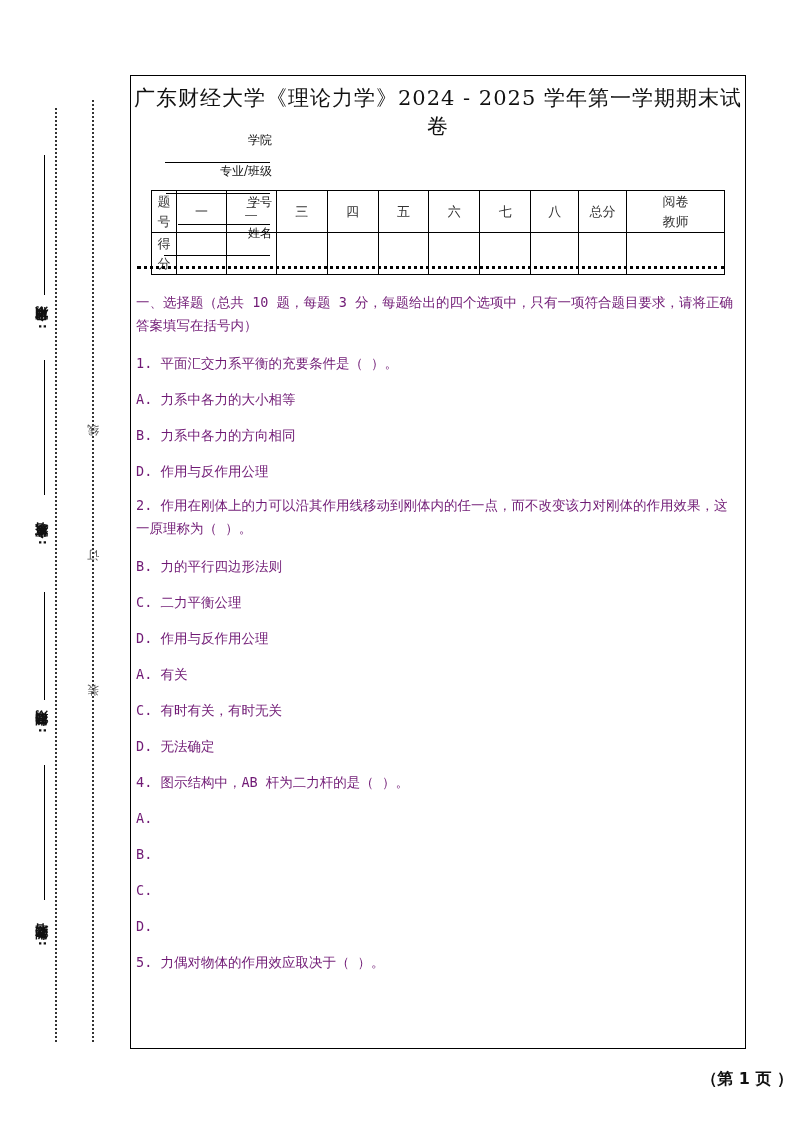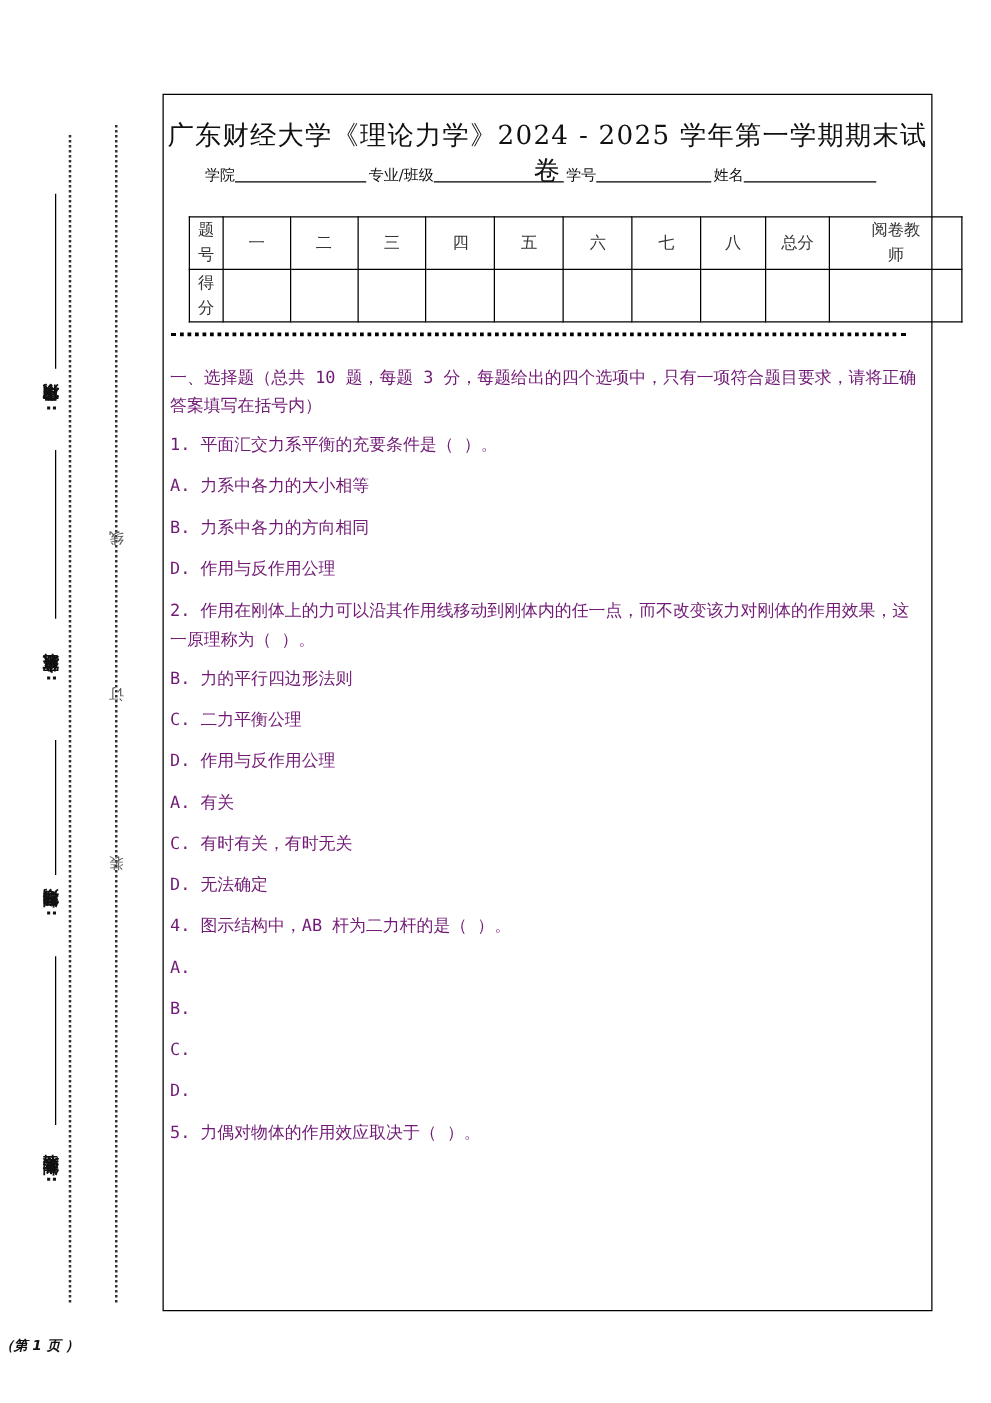--- a/index.html
+++ b/index.html
@@ -43,41 +43,42 @@
   
   .frame {
     position: absolute;
     left: 130px; top: 75px;
     width: 616px; height: 974px;
     border: 1.5px solid #000;
   }
 
   .title {
     position: absolute;
-    left: 0; right: 0; top: 18px;
+    left: 0; right: 0; top: 8px;
     text-align: center;
     font-size: 21px;
     letter-spacing: 1px;
     font-family: "DejaVu Serif", "Liberation Serif", serif;
   }
 
   .info-row {
     position: absolute;
     left: 33px; top: 56px;
     font-size: 12px;
     display: flex;
-    align-items: flex-start;
+    align-items: flex-end;
+    flex-direction: column;
   }
   .info-label { white-space: nowrap; }
   .info-blank { display: inline-block; border-bottom: 1px solid #000; height: 14px; margin-right: 2px; }
 
   table.score {
     position: absolute;
-    left: 20px; top: 97px;
-    width: 619px;
+    left: 20px; top: 114px;
+    width: 574px;
     border-collapse: collapse;
     font-size: 13px;
   }
   table.score td {
     border: 1.2px solid #000;
     text-align: center;
     vertical-align: middle;
     height: 42px;
     color: #333;
     line-height: 20px;
@@ -91,31 +92,30 @@
   }
 
   .content {
     position: absolute;
     left: 5px; right: 8px; top: 215px;
     font-family: "DejaVu Sans Mono", "Liberation Mono", monospace;
     font-size: 13.5px;
     color: #701a75;
   }
   .section-head { line-height: 23px; margin-bottom: 9px; }
-  .line { line-height: 20px; margin-bottom: 13px; white-space: nowrap; }
+  .line { line-height: 20px; margin-bottom: 13px; white-space: nowrap; margin-top: 16px; }
   .q-wrap { line-height: 23px; margin-bottom: 9px; white-space: normal; }
 
   .footer {
     position: absolute;
     left: 0; right: 0; top: 1069px;
-    text-align: left;
+    text-align: right;
     font-family: "DejaVu Sans", "Liberation Sans", sans-serif;
     font-weight: bold;
-    font-size: 11px;
-    font-style: italic;
+    font-size: 16px;
   }
 </style>
 </head>
 <body>
 
 <div class="margin-dots outer-dots"></div>
 <div class="margin-dots inner-dots"></div>
 
 <div class="vline" style="top:155px;height:140px;"></div>
 <div class="vlabel" style="top:298px;height:60px;">审核日期:</div>

